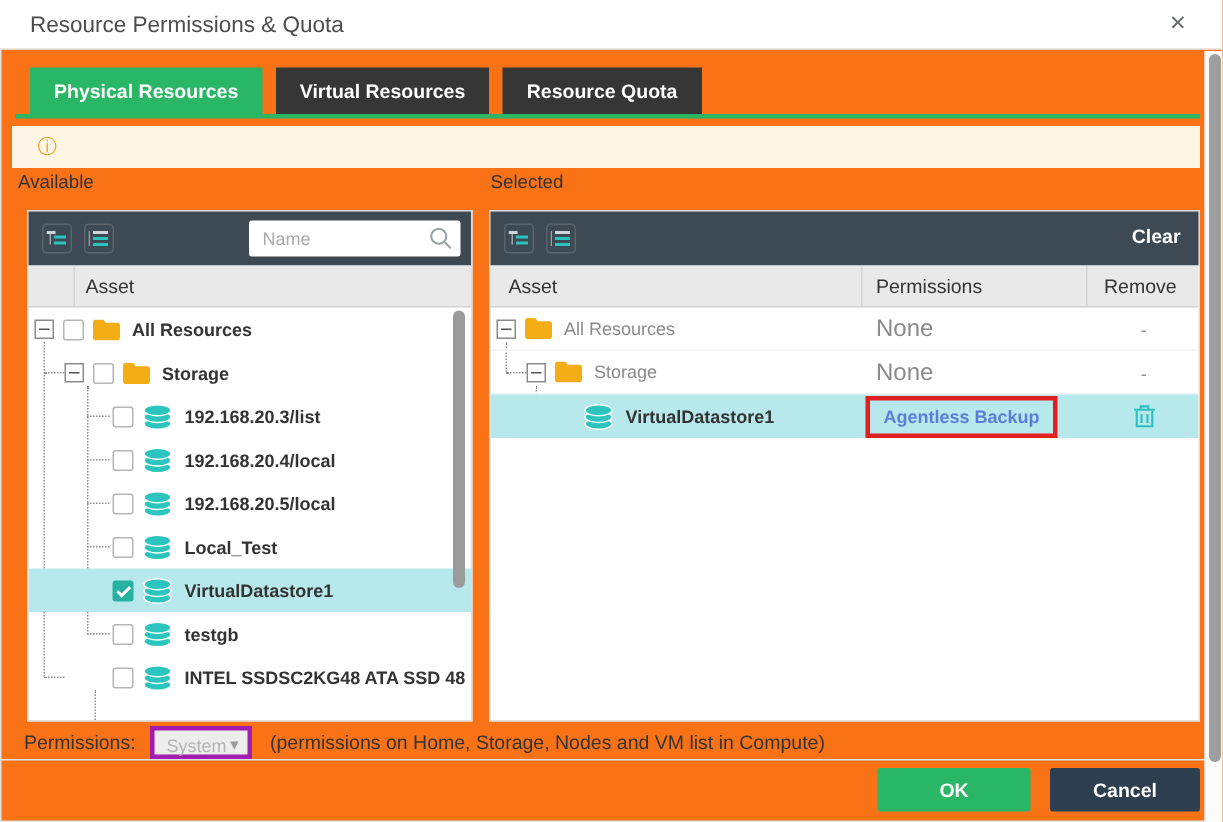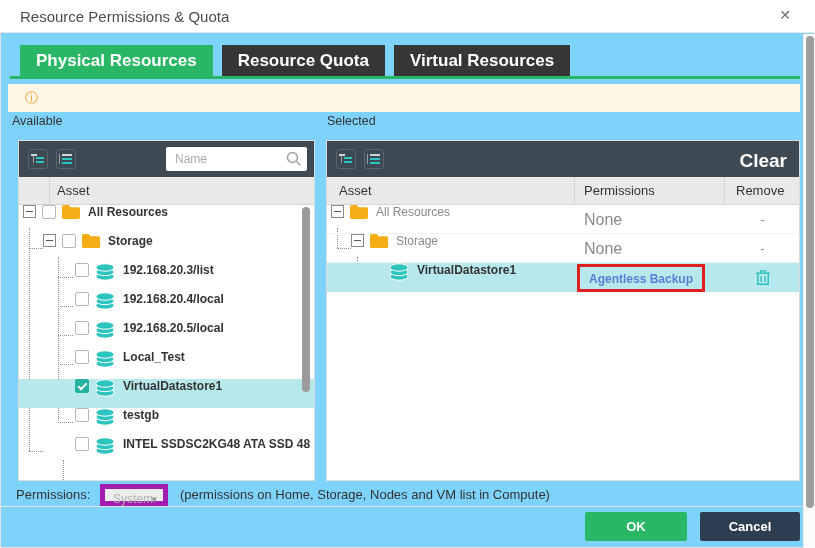--- a/index.html
+++ b/index.html
@@ -1,27 +1,27 @@
 <!DOCTYPE html>
 <html><head>
 <meta charset="utf-8">
 <style>
   * { margin:0; padding:0; box-sizing:border-box; }
   body { font-family:"Liberation Sans", sans-serif; background:#fff; }
-  #dialog { position:relative; width:815px; height:548px; background:#7dd3fc; overflow:hidden;
+  #dialog { position:relative; width:815px; height:548px; background:#f97316; overflow:hidden;
             box-shadow: inset 0 0 0 1px #e2e2e2; text-decoration: underline; }
 
   
   .dlg-header { position:absolute; top:0; left:0; right:0; height:33px; border-bottom:1px solid #e8e8e8; background:#fff; }
   .dlg-title { position:absolute; left:20px; top:8px; font-size:15px; color:#4c4c4c; }
   .dlg-close { position:absolute; right:24px; top:7px; font-size:14px; color:#6b6f75; cursor:pointer; }
 
   
   .tabs { position:absolute; top:45px; left:20px; display:flex; gap:9px; }
-  .tab { height:31px; line-height:31px; padding:0 16px; font-size:17px; font-weight:bold; color:#fff;
+  .tab { height:31px; line-height:31px; padding:0 16px; font-size:13px; font-weight:bold; color:#fff;
          background:#363636; cursor:pointer; }
   .tab.active { background:#29B765; }
   .tab-underline { position:absolute; top:76px; left:10px; width:790px; height:3px; background:#29B765; }
 
   
   .banner { position:absolute; top:84px; left:8px; width:792px; height:28px; background:#FDF6E7;
             display:flex; align-items:center; padding-left:17px; font-size:12px; font-weight:bold; }
   .banner .info { color:#F39C12; font-size:13px; font-weight:normal; margin-right:9px; }
   .banner .orange { color:#F5A623; }
   .banner .blue { color:#6B9AD8; cursor:pointer; }
@@ -37,30 +37,30 @@
   .tb-icon { position:absolute; top:8px; width:20px; height:20px; border:1px solid #59646d; border-radius:3px;
              display:flex; align-items:center; justify-content:center; cursor:pointer; }
   .tb-icon.i1 { left:9px; } .tb-icon.i2 { left:37px; }
 
   .searchbox { position:absolute; top:6px; right:7px; width:141px; height:24px; background:#fff; border-radius:2px; }
   .searchbox input { position:absolute; left:0; top:0; width:100%; height:100%; border:none; outline:none;
                      padding:0 26px 0 9px; font-size:12px; color:#333; font-family:"Liberation Sans",sans-serif; background:transparent; }
   .searchbox input::placeholder { color:#aaa; }
   .search-ic { position:absolute; right:5px; top:4px; cursor:pointer; }
 
-  .clear-btn { position:absolute; right:12px; top:9px; color:#fff; font-size:19px; font-weight:bold; cursor:pointer; }
+  .clear-btn { position:absolute; right:12px; top:9px; color:#fff; font-size:13px; font-weight:bold; cursor:pointer; }
 
   .phead { position:absolute; top:36px; left:0; right:0; height:28px; background:#e9e9e9; border-bottom:1px solid #d4d4d4;
            font-size:13px; color:#333; }
   .phead .hcell { position:absolute; top:6px; }
   .vdiv { position:absolute; top:0; bottom:0; width:1px; background:#d4d4d4; }
 
   .rows { position:absolute; top:64px; left:0; right:0; bottom:0; overflow:hidden; }
 
-  .trow { position:relative; height:29px; display:flex; align-items:flex-start; cursor:pointer; }
+  .trow { position:relative; height:29px; display:flex; align-items:center; cursor:pointer; }
   .trow.hl { background:#B7E8EB; }
   .rrow { border-bottom:1px solid #f2f2f2; }
 
   .lv0 { padding-left:4px; } .lv1 { padding-left:24px; } .lv2 { padding-left:56px; } .lv2r { padding-left:62px; }
 
   .exp { width:13px; height:13px; border:1px solid #8a8a8a; background:#fff; position:relative; margin-right:6px; flex:none; cursor:pointer; }
   .exp::after { content:""; position:absolute; left:2px; top:5px; width:7px; height:1px; background:#555; }
 
   .cb { width:14px; height:14px; border:1px solid #b5b5b5; background:#fff; border-radius:2px; margin-right:6px; flex:none;
         position:relative; cursor:pointer; }
@@ -86,21 +86,21 @@
   .trash { cursor:pointer; display:flex; align-items:center; }
 
   
   .lscroll-thumb { position:absolute; right:4px; top:66px; width:8px; height:185px; background:#9b9b9b; border-radius:4px; }
   .outer-track { position:absolute; left:803px; top:34px; width:12px; height:514px; background:#fcfcfc; border-left:1px solid #ececec; }
   .outer-thumb { position:absolute; left:2px; top:2px; width:8px; height:472px; background:#9e9e9e; border-radius:4px; }
 
   
   .perm-row { position:absolute; top:484px; left:0; width:800px; height:22px; }
   .perm-label { position:absolute; left:16px; top:3px; font-size:13px; color:#333; }
-  .perm-select { position:absolute; left:100px; top:0; width:68px; height:22px; background:#ededed; border:5px solid #a21caf;
+  .perm-select { position:absolute; left:100px; top:0; width:68px; height:22px; background:#ededed; border:3px solid #a21caf;
                  font-size:12px; color:#b3b3b3; line-height:20px; padding-left:8px; cursor:default; }
   .perm-select .caret { position:absolute; right:6px; top:0; color:#9a9a9a; font-size:11px; }
   .perm-note { position:absolute; left:180px; top:3px; font-size:13px; color:#333; }
 
   .footer-sep { position:absolute; top:506px; left:0; right:0; height:1px; background:#e3e3e3; }
   .btn { position:absolute; top:512px; height:29px; border:none; border-radius:2px; font-size:13px; font-weight:bold;
          color:#fff; cursor:pointer; font-family:"Liberation Sans",sans-serif; }
   .btn-ok { left:585px; width:102px; background:#29B765; }
   .btn-cancel { left:700px; width:100px; background:#2C3E50; }
 </style>
@@ -109,22 +109,22 @@
 
 <div id="dialog">
 
   <div class="dlg-header">
     <span class="dlg-title">Resource Permissions &amp; Quota</span>
     <span class="dlg-close">✕</span>
   </div>
 
   <div class="tabs">
     <div class="tab active">Physical Resources</div>
+    <div class="tab">Virtual Resources</div>
     <div class="tab">Resource Quota</div>
-    <div class="tab">Virtual Resources</div>
   </div>
   <div class="tab-underline"></div>
 
   <div class="banner">
     <span class="info">ⓘ</span>
   </div>
 
   <span class="pane-label" style="left:12px;">Available</span>
   <span class="pane-label" style="left:327px;text-align:right;">Selected</span>
 

